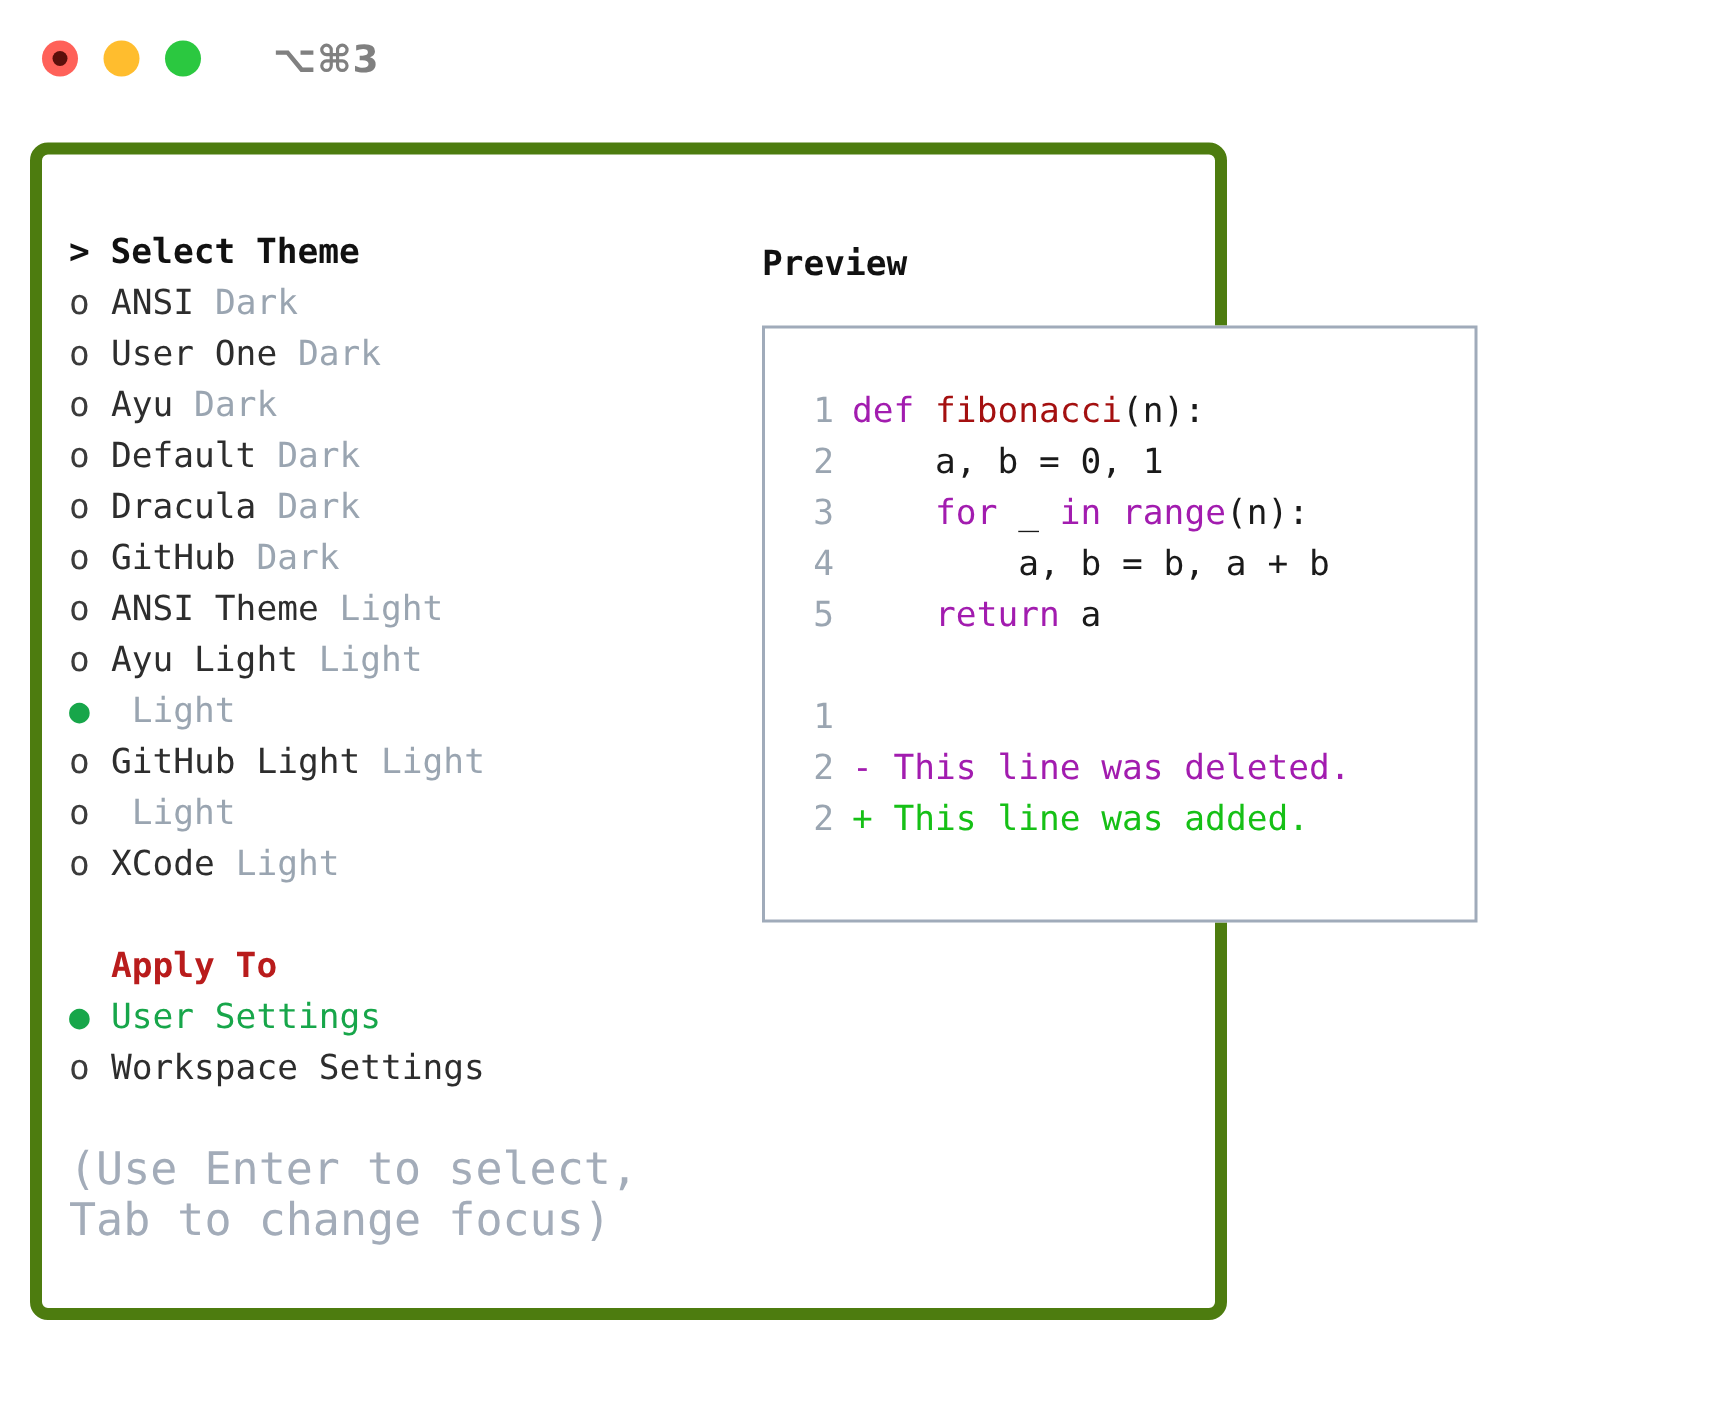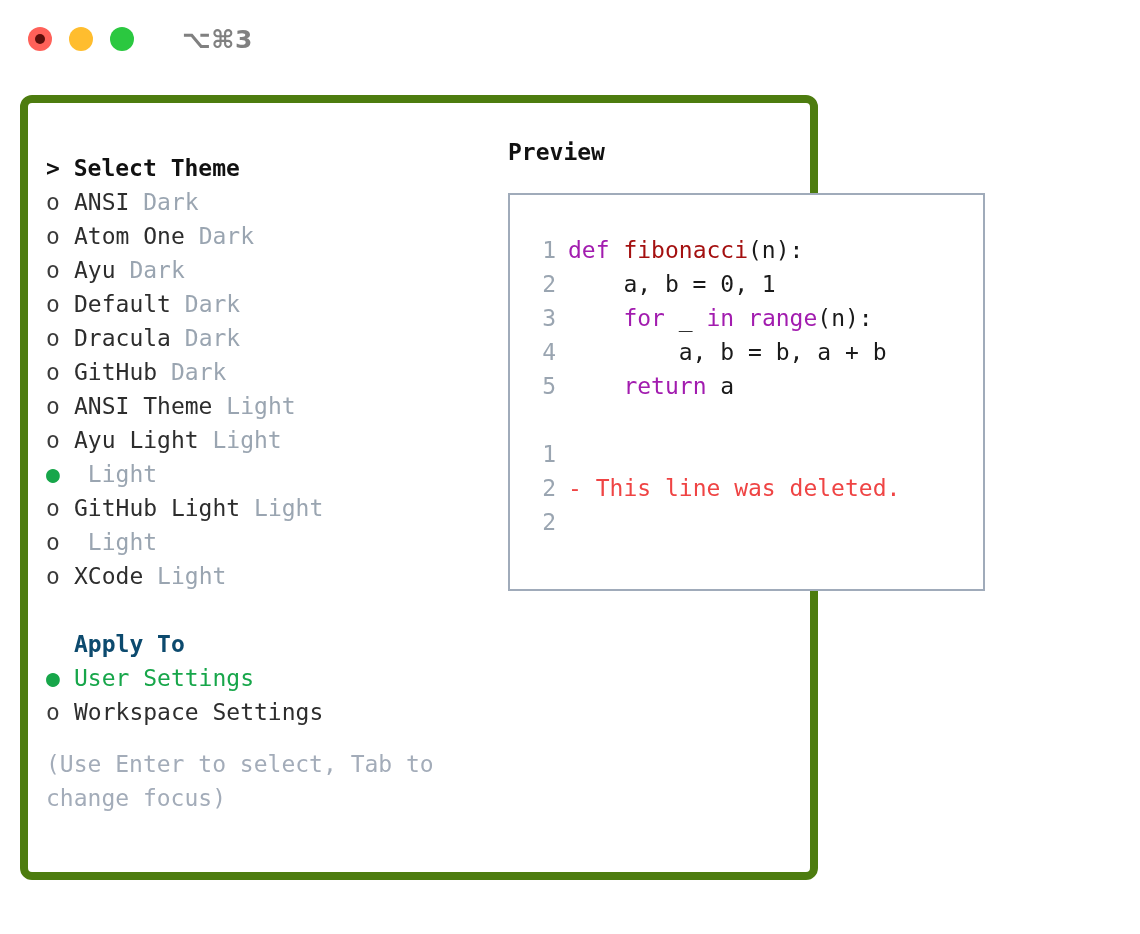--- a/index.html
+++ b/index.html
@@ -87,21 +87,21 @@
   
   .left-col {
     position: absolute;
     left: 18px;
     top: 48px;
     width: 452px;
   }
   .right-col {
     position: absolute;
     left: 480px;
-    top: 32px;
+    top: 56px;
     width: 500px;
   }
 
   .section-title {
     font-size: 23px;
     font-weight: 700;
     color: #111111;
     line-height: 34px;
     white-space: pre;
   }
@@ -125,32 +125,32 @@
     text-align: left;
   }
   .opt.selected .marker { color: #17a64a; }
   .opt-label { color: #2d2d2d; }
   .opt.selected .opt-label { color: #17a64a; }
   .opt-badge { color: #9aa5b1; }
 
   .group-header {
     font-size: 23px;
     font-weight: 700;
-    color: #0c4a6e;
+    color: #b91c1c;
     line-height: 34px;
     height: 34px;
     padding-left: 28px;
     white-space: pre;
   }
 
   .spacer-sm { height: 34px; }
 
   .hint {
-    margin-top: 18px;
-    font-size: 23px;
+    margin-top: 34px;
+    font-size: 30px;
     line-height: 34px;
     color: #a3acb9;
     width: 420px;
     white-space: pre-wrap;
   }
 
   
   .preview-title {
     font-size: 23px;
     font-weight: 700;
@@ -185,21 +185,21 @@
     color: #9aa5b1;
     margin-right: 12px;
   }
   .code-text { color: #1a1a1a; }
   .tok-kw   { color: #a21caf; }
   .tok-fn   { color: #a41010; }
   .tok-plain{ color: #1a1a1a; }
 
   .diff-gap { height: 34px; }
   .diff-context { color: #808a94; }
-  .diff-del     { color: #ef4444; }
+  .diff-del     { color: #a21caf; }
   .diff-add     { color: #16c016; }
 </style>
 </head>
 <body>
 
 <div class="screen">
 
   <div class="titlebar">
     <div class="lights">
       <span class="light red"></span>
@@ -211,21 +211,21 @@
 
   <div class="frame">
     <div class="frame-inner">
 
       <div class="left-col">
 
         <div class="section-title"><span class="caret">&gt;</span><span> </span><span>Select Theme</span></div>
 
         <ul class="opt-list" id="theme-list">
             <li class="opt"><span class="marker">o</span><span class="opt-label">ANSI</span><span> </span><span class="opt-badge">Dark</span></li>
-            <li class="opt"><span class="marker">o</span><span class="opt-label">Atom One</span><span> </span><span class="opt-badge">Dark</span></li>
+            <li class="opt"><span class="marker">o</span><span class="opt-label">User One</span><span> </span><span class="opt-badge">Dark</span></li>
             <li class="opt"><span class="marker">o</span><span class="opt-label">Ayu</span><span> </span><span class="opt-badge">Dark</span></li>
             <li class="opt"><span class="marker">o</span><span class="opt-label">Default</span><span> </span><span class="opt-badge">Dark</span></li>
             <li class="opt"><span class="marker">o</span><span class="opt-label">Dracula</span><span> </span><span class="opt-badge">Dark</span></li>
             <li class="opt"><span class="marker">o</span><span class="opt-label">GitHub</span><span> </span><span class="opt-badge">Dark</span></li>
             <li class="opt"><span class="marker">o</span><span class="opt-label">ANSI Theme</span><span> </span><span class="opt-badge">Light</span></li>
             <li class="opt"><span class="marker">o</span><span class="opt-label">Ayu Light</span><span> </span><span class="opt-badge">Light</span></li>
             <li class="opt selected"><span class="marker">●</span><span> </span><span class="opt-badge">Light</span></li>
             <li class="opt"><span class="marker">o</span><span class="opt-label">GitHub Light</span><span> </span><span class="opt-badge">Light</span></li>
             <li class="opt"><span class="marker">o</span><span> </span><span class="opt-badge">Light</span></li>
             <li class="opt"><span class="marker">o</span><span class="opt-label">XCode</span><span> </span><span class="opt-badge">Light</span></li>
@@ -251,20 +251,20 @@
               <div class="code-line"><span class="gutter">1</span><span class="code-text"><span class="tok-kw">def </span><span class="tok-fn">fibonacci</span><span class="tok-plain">(n):</span></span></div>
               <div class="code-line"><span class="gutter">2</span><span class="code-text"><span class="tok-plain">    a, b = 0, 1</span></span></div>
               <div class="code-line"><span class="gutter">3</span><span class="code-text"><span class="tok-plain">    </span><span class="tok-kw">for</span><span class="tok-plain"> _ </span><span class="tok-kw">in</span><span class="tok-plain"> </span><span class="tok-kw">range</span><span class="tok-plain">(n):</span></span></div>
               <div class="code-line"><span class="gutter">4</span><span class="code-text"><span class="tok-plain">        a, b = b, a + b</span></span></div>
               <div class="code-line"><span class="gutter">5</span><span class="code-text"><span class="tok-plain">    </span><span class="tok-kw">return</span><span class="tok-plain"> a</span></span></div>
             </div>
           <div class="diff-gap"></div>
           <div id="diff-block">
               <div class="code-line"><span class="gutter">1</span></div>
               <div class="code-line"><span class="gutter">2</span><span class="diff-del"><span>-</span><span> This line was deleted.</span></span></div>
-              <div class="code-line"><span class="gutter">2</span></div>
+              <div class="code-line"><span class="gutter">2</span><span class="diff-add"><span>+</span><span> This line was added.</span></span></div>
             </div>
         </div>
       </div>
 
     </div>
   </div>
 </div>
 
 </body></html>

